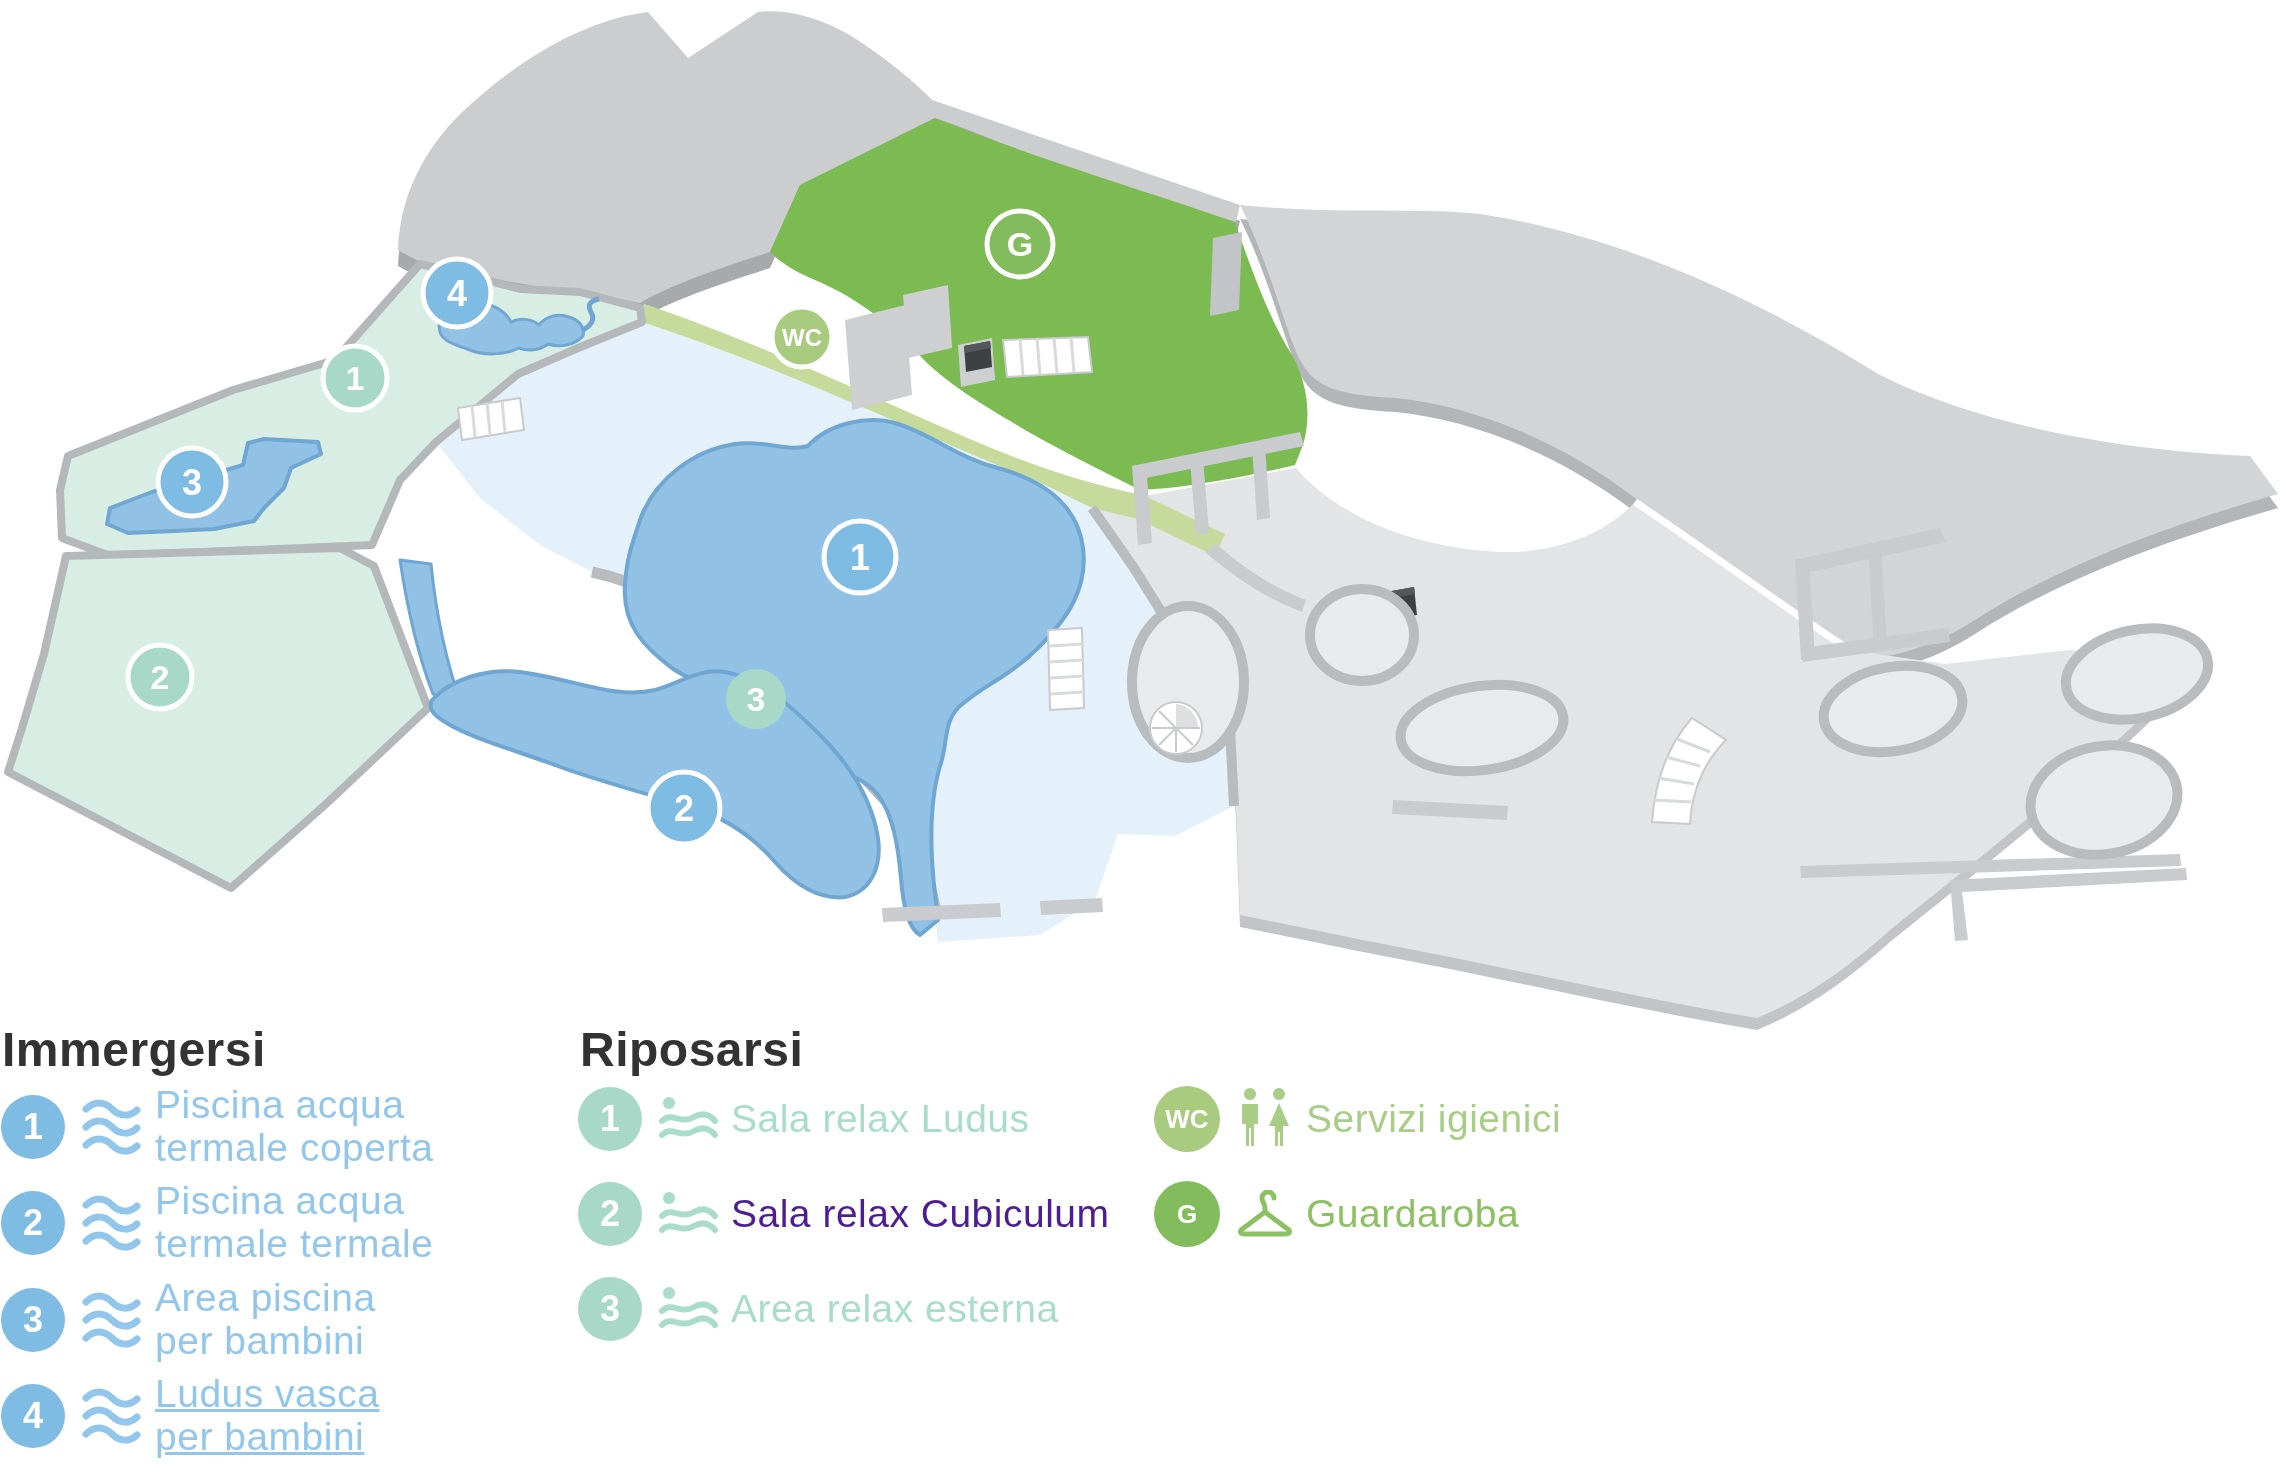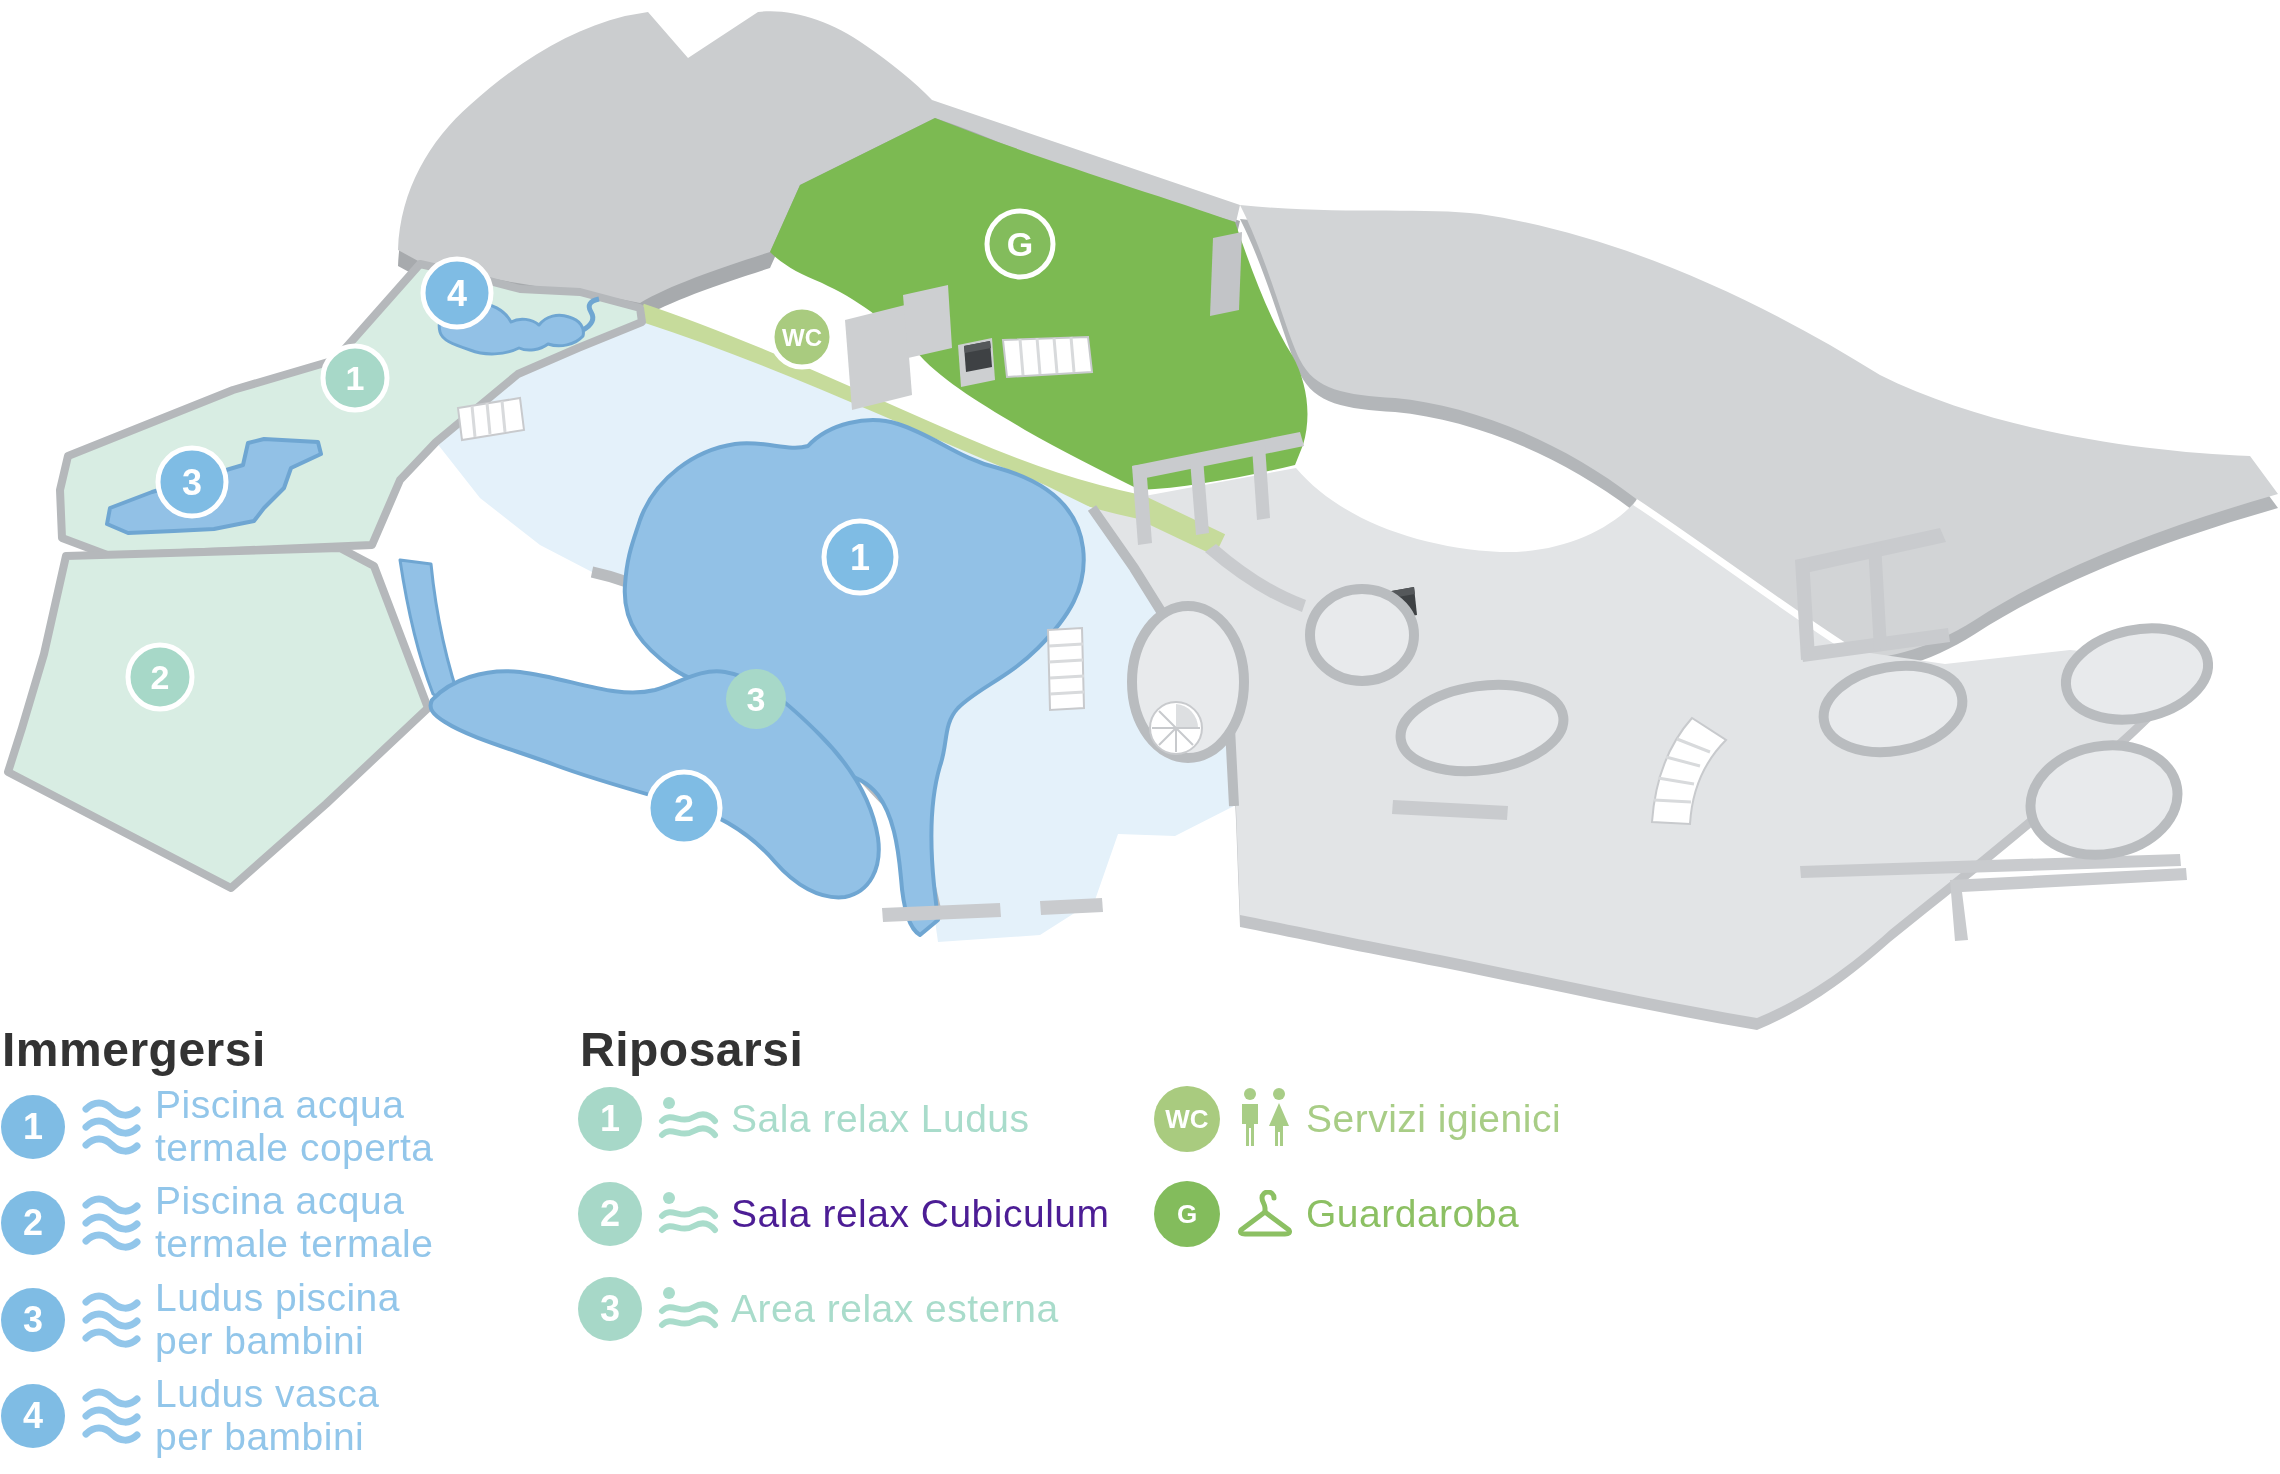--- a/index.html
+++ b/index.html
@@ -219,36 +219,36 @@
         <span>3</span>
       </div>
   <svg class="licon" width="60" height="56" viewBox="0 0 60 56" style="margin:0 14px 0 16px">
     <g fill="none" stroke-width="7" stroke-linecap="round" stroke="#92C6EA">
       <path d="M5,10 C13,2 23,2 31,10 C39,18 49,18 56,11"></path>
       <path d="M5,28 C13,20 23,20 31,28 C39,36 49,36 56,29"></path>
       <path d="M5,46 C13,38 23,38 31,46 C39,54 49,54 56,47"></path>
     </g>
   </svg>
   <div class="ltext" style="color: rgb(146, 198, 234);">
-    <span>Ludus piscina</span>
+    <span>Area piscina</span>
     <span>per bambini</span>
   </div>
 </div>
 <div class="lrow" style="left:1px;top:1373px;">
   <div class="lnum big" style="background-color: rgb(127, 188, 228);">
         <span>4</span>
       </div>
   <svg class="licon" width="60" height="56" viewBox="0 0 60 56" style="margin:0 14px 0 16px">
     <g fill="none" stroke-width="7" stroke-linecap="round" stroke="#92C6EA">
       <path d="M5,10 C13,2 23,2 31,10 C39,18 49,18 56,11"></path>
       <path d="M5,28 C13,20 23,20 31,28 C39,36 49,36 56,29"></path>
       <path d="M5,46 C13,38 23,38 31,46 C39,54 49,54 56,47"></path>
     </g>
   </svg>
-  <div class="ltext" style="color: rgb(146, 198, 234);">
+  <div class="ltext" style="color: rgb(146, 198, 234); text-decoration: underline;">
     <span>Ludus vasca</span>
     <span>per bambini</span>
   </div>
 </div>
 
 <div class="lrow" style="left:578px;top:1087px;">
   <div class="lnum big" style="background-color: rgb(167, 216, 200);">
         <span>1</span>
       </div>
   <svg class="licon" width="64" height="56" viewBox="0 0 64 56" style="margin:0 11px 0 14px">

